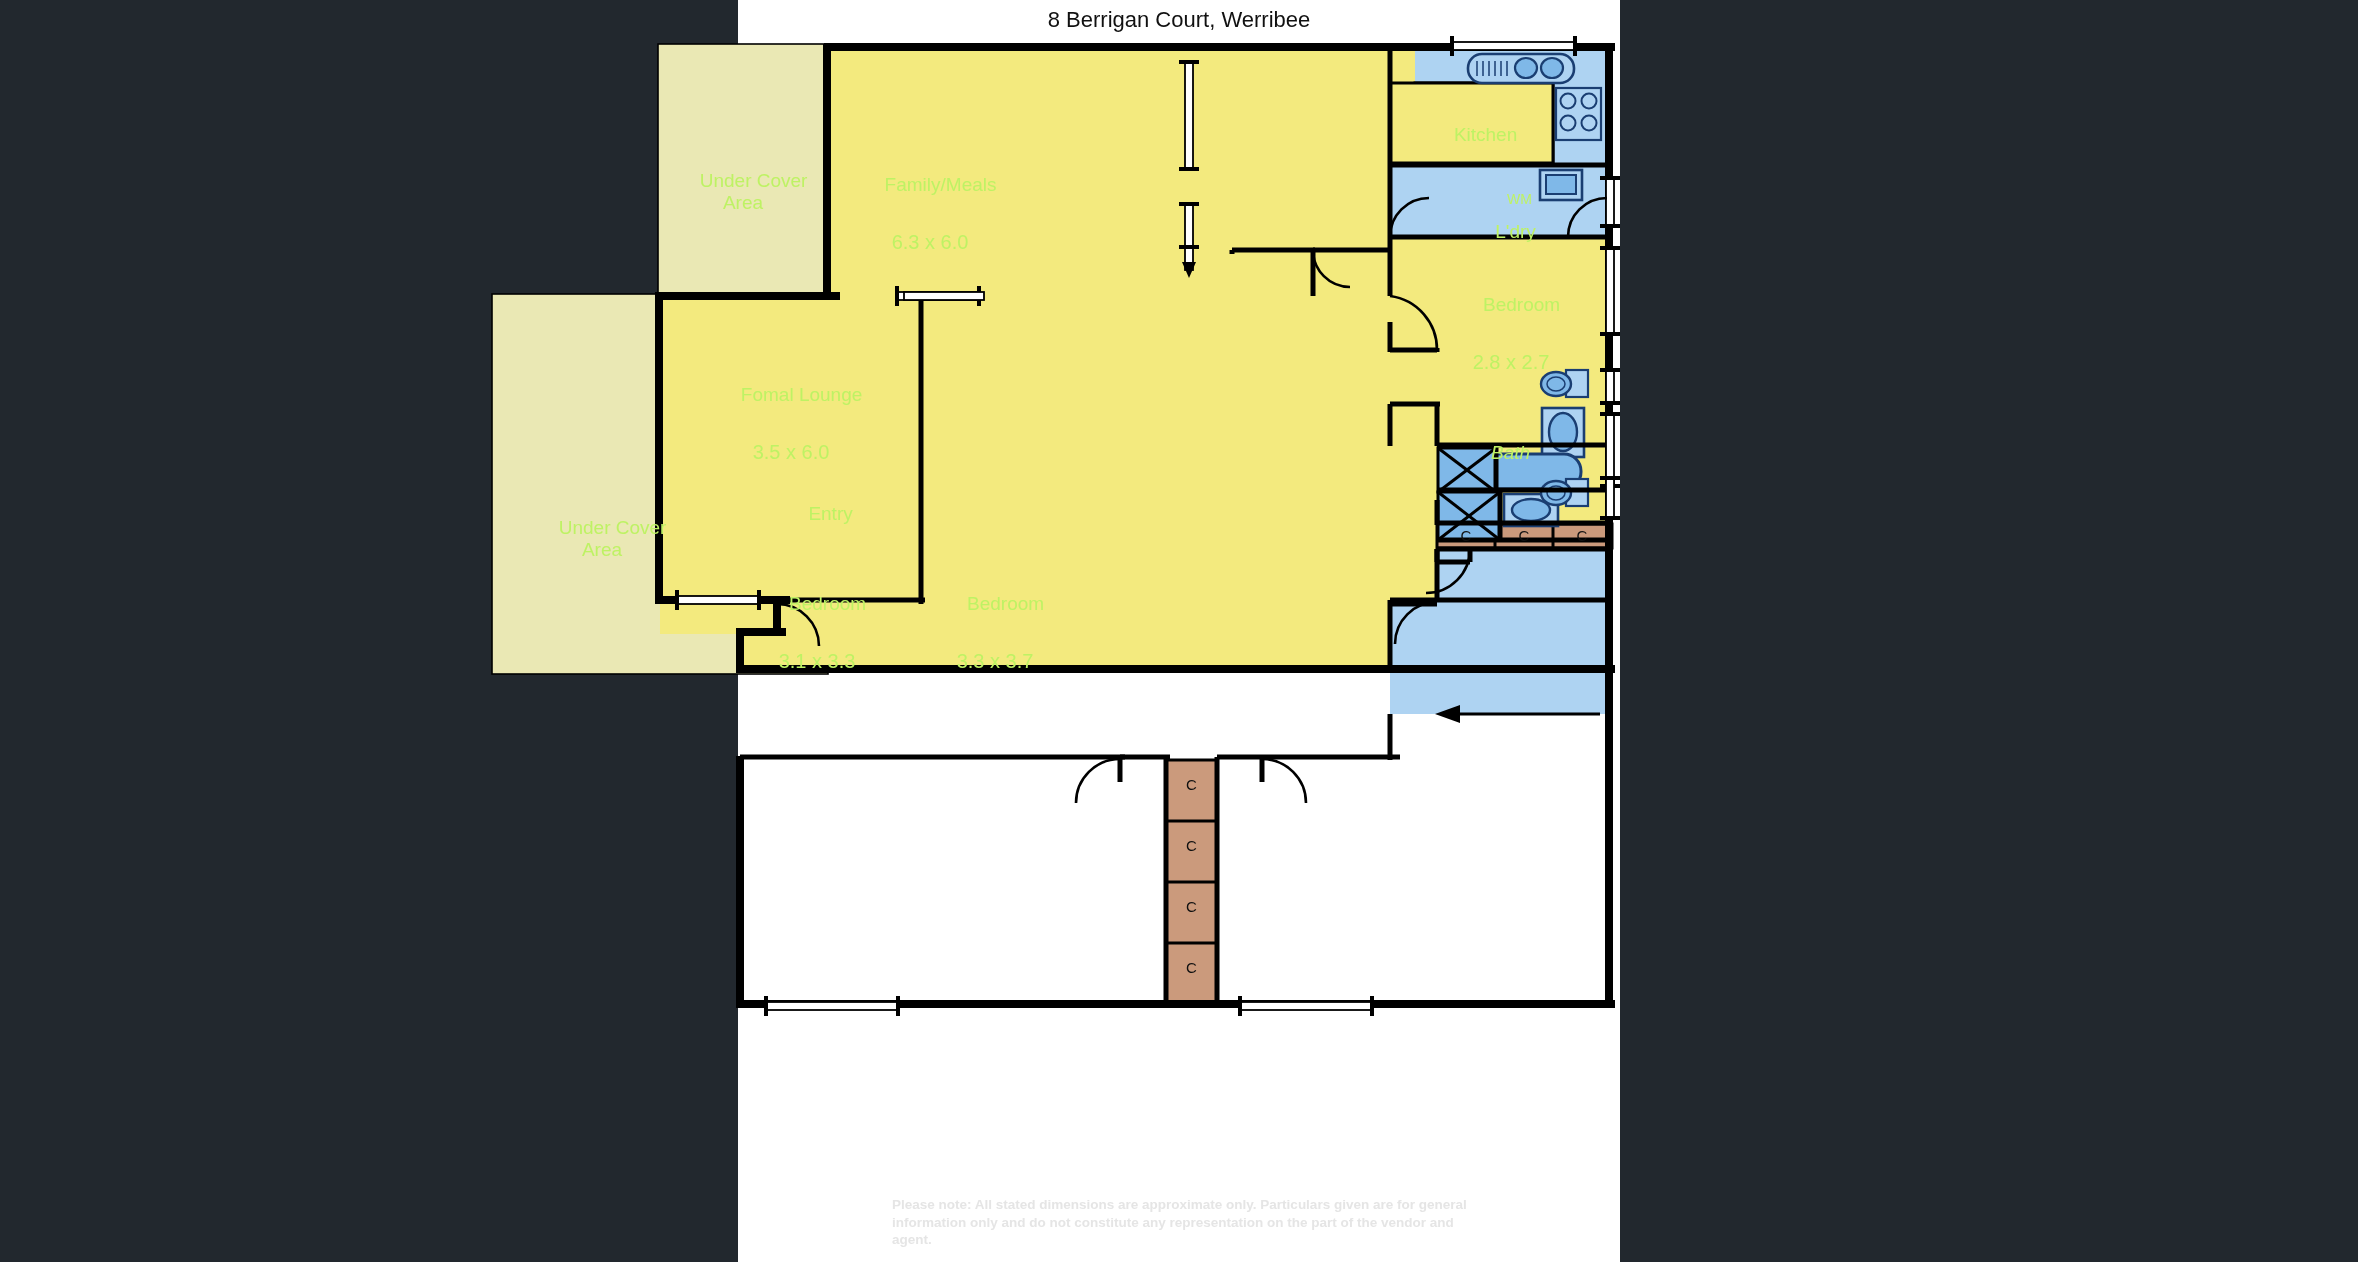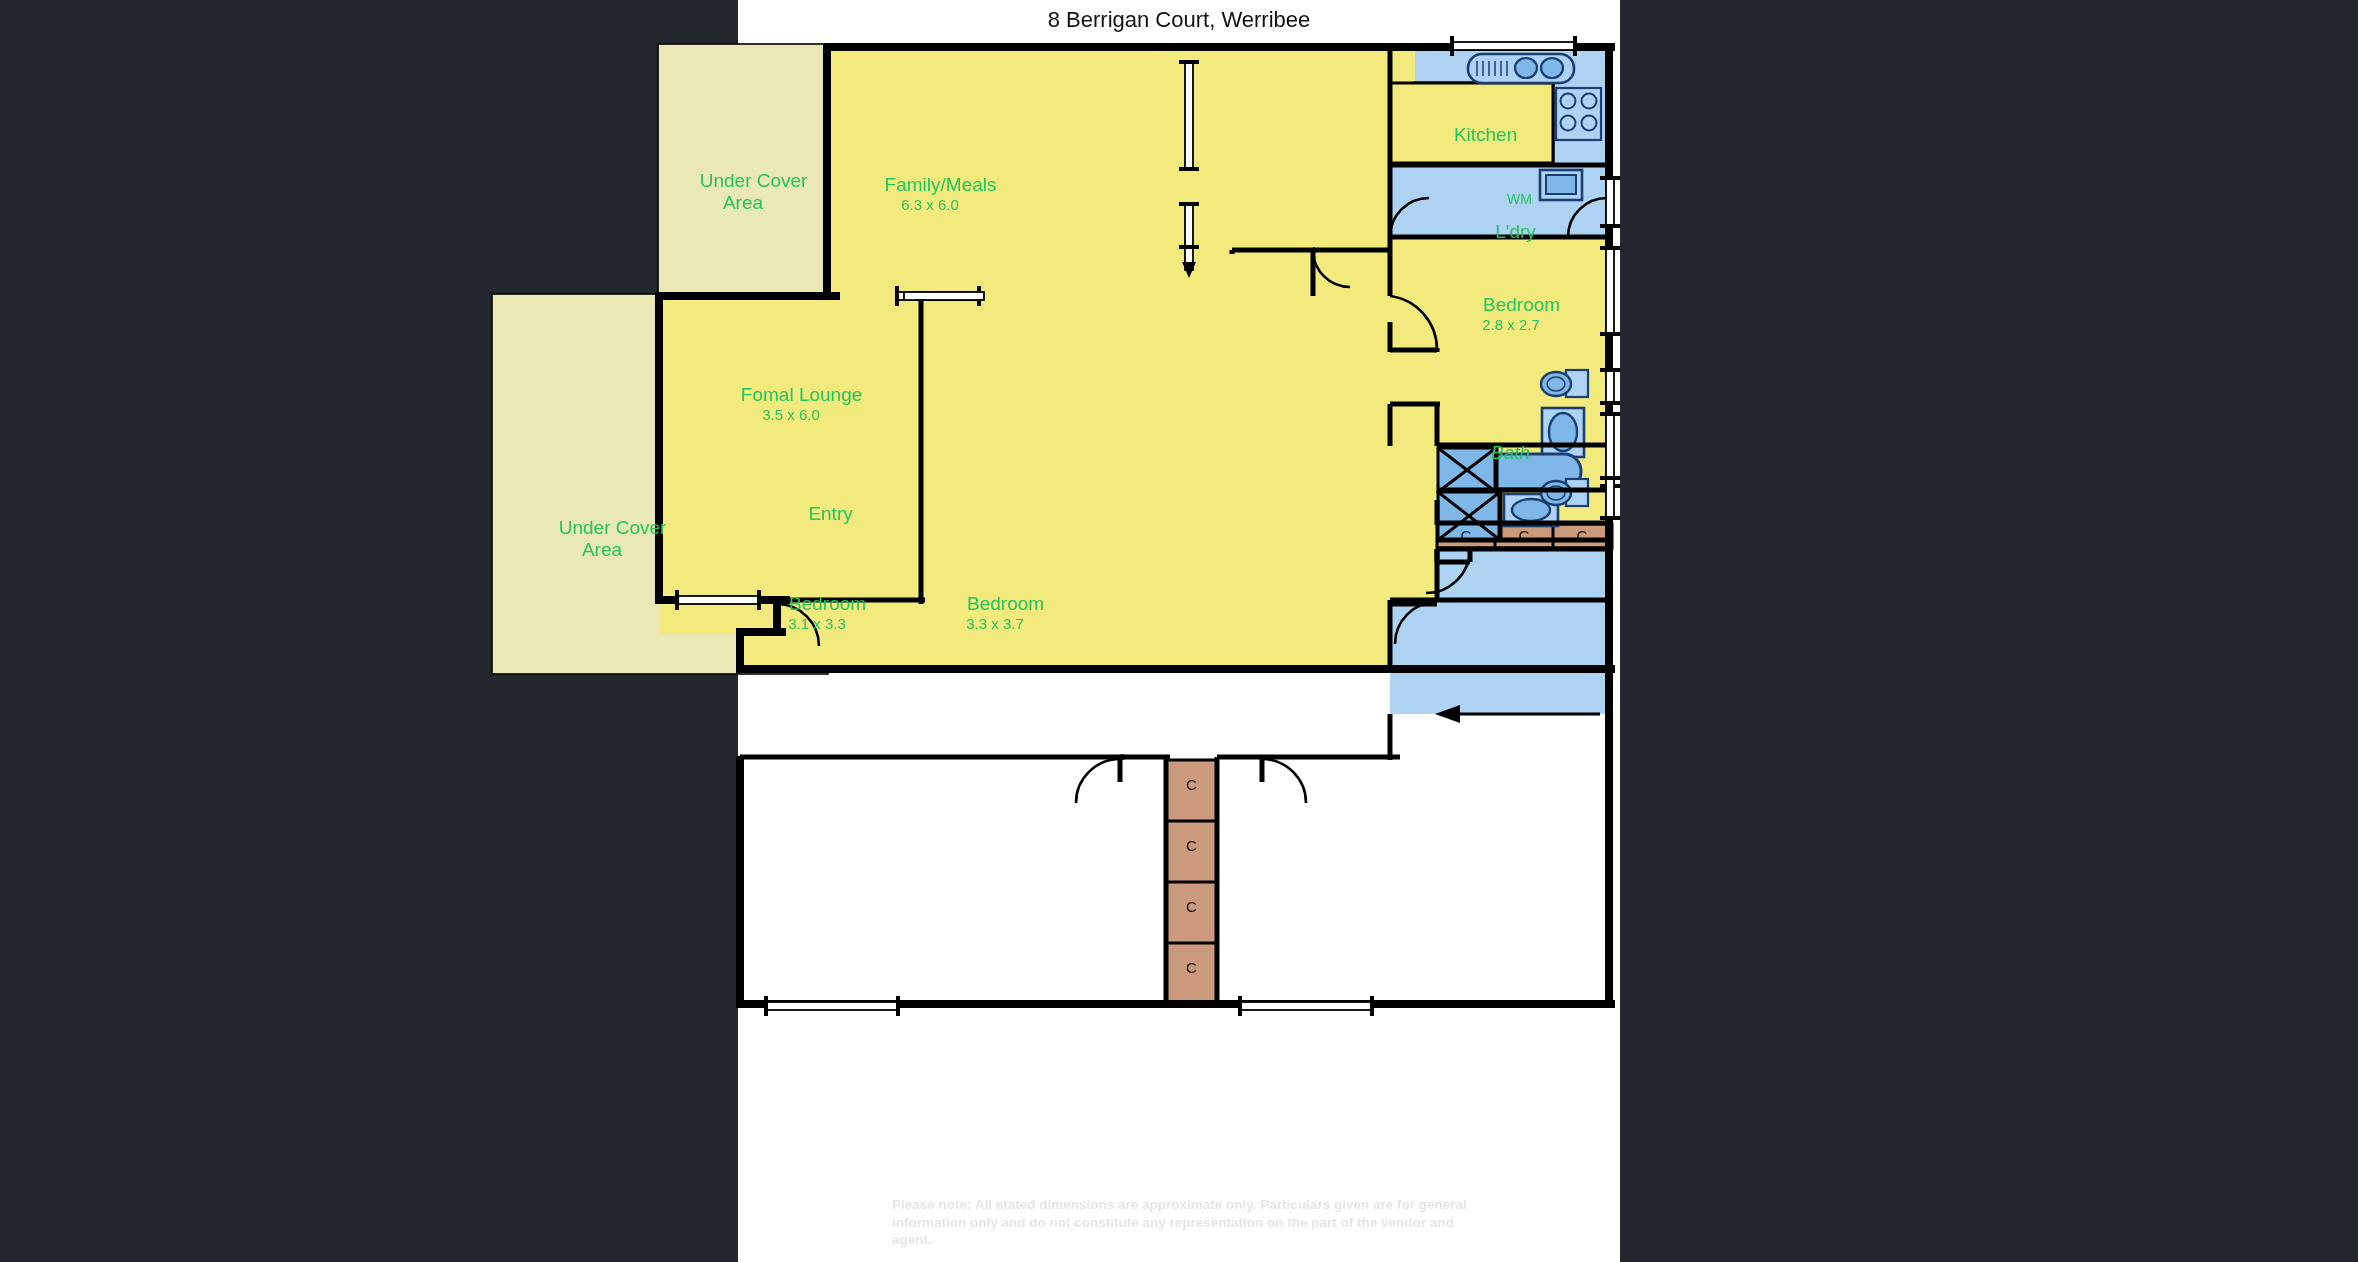--- a/index.html
+++ b/index.html
@@ -5,25 +5,25 @@
   html,body{margin:0;padding:0;background:#22282e;}
   body{
     width:2358px;height:1262px;overflow:hidden;
     font-family:"Liberation Sans",sans-serif;
   }
   #page{
     position:absolute;left:738px;top:0;width:882px;height:1262px;
     background:#ffffff;
   }
   .lbl{
-    position:absolute;text-align:center;color:#22c55e;
+    position:absolute;text-align:center;color:#bef264;
     font-size:19px;line-height:1.15;white-space:pre;
     pointer-events:none;
   }
-  .lbl .dim{display:block;font-size:15px;}
+  .lbl .dim{display:block;font-size:20px;margin-top:35px;}
   .lbl.tiny{font-size:14px;}
   .clabel{
     position:absolute;text-align:center;color:#111;font-size:15px;
   }
 </style>
 </head>
 <body>
 
 <div id="page">
 

